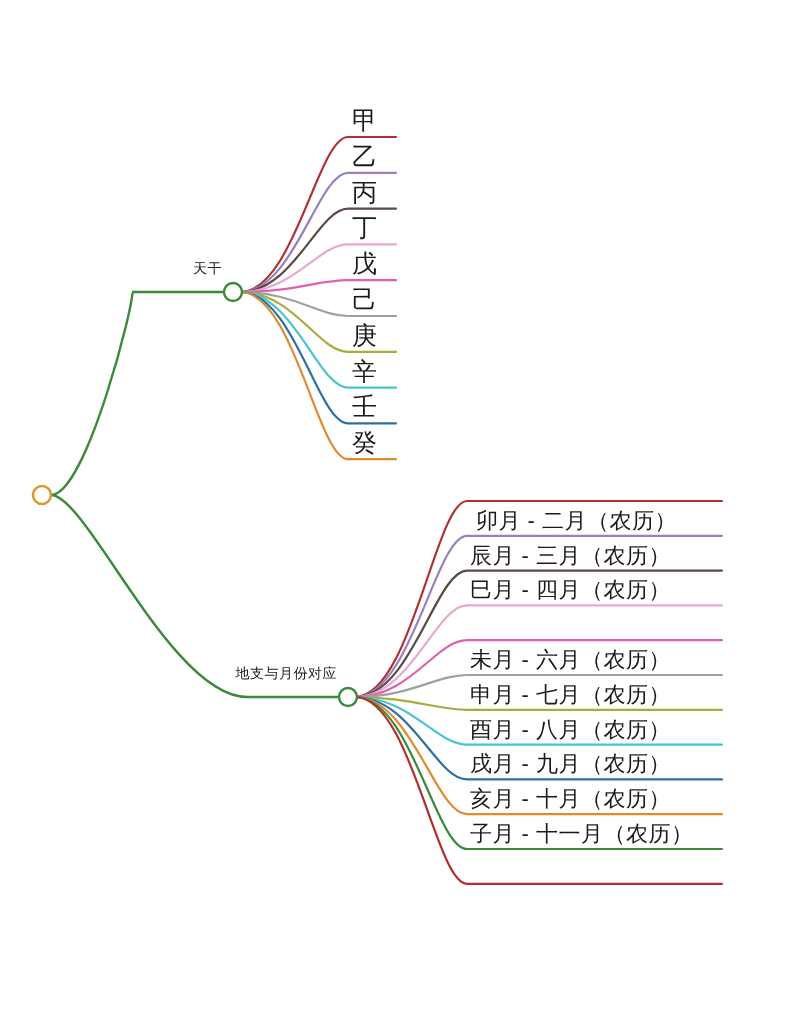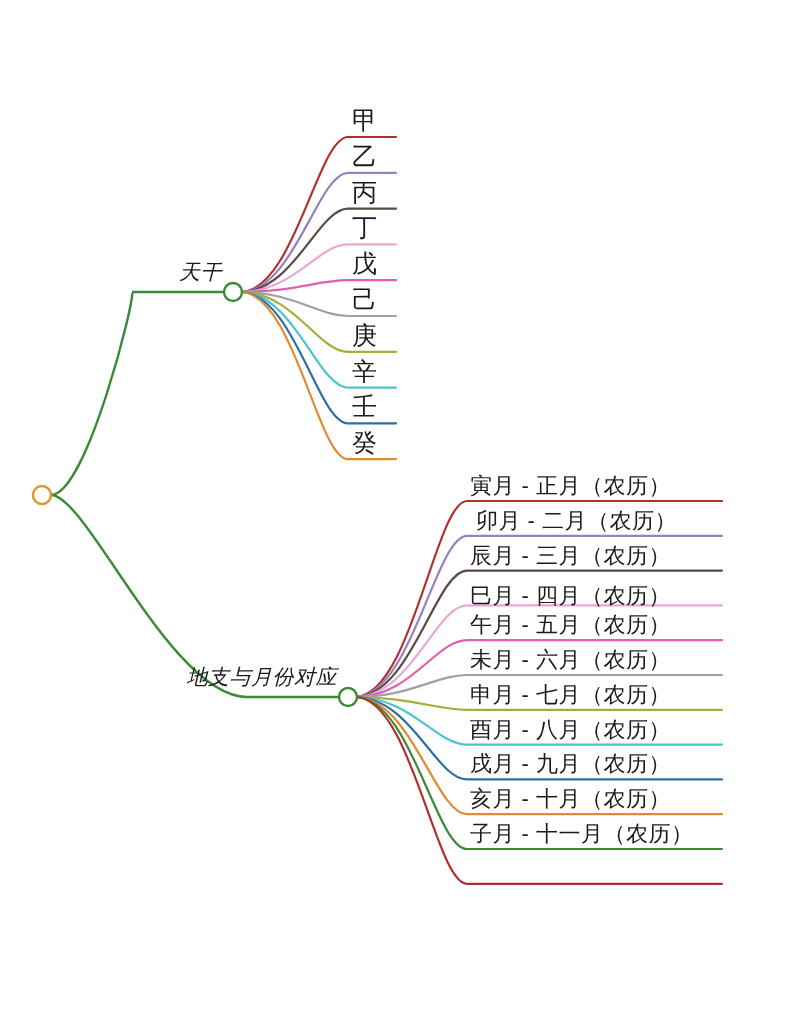--- a/index.html
+++ b/index.html
@@ -39,23 +39,22 @@
   }
   .node-label {
     position: absolute;
     white-space: nowrap;
     color: #1a1a1a;
     font-family: "Liberation Sans", "DejaVu Sans", sans-serif;
     letter-spacing: 0.5px;
     pointer-events: auto;
   }
   .branch-label {
-    font-size: 21px;
+    font-size: 14px;
     line-height: 1;
-    font-style: italic;
   }
   .leaf-label-stem {
     font-size: 25px;
     line-height: 1;
   }
   .leaf-label-month {
     font-size: 22px;
     line-height: 1;
   }
 </style>
@@ -96,25 +95,23 @@
       <div class="node-label leaf-label-stem" style="left: 352px; top: 108px;">甲</div>
       <div class="node-label leaf-label-stem" style="left: 352px; top: 143.8px;">乙</div>
       <div class="node-label leaf-label-stem" style="left: 352px; top: 179.6px;">丙</div>
       <div class="node-label leaf-label-stem" style="left: 352px; top: 215.4px;">丁</div>
       <div class="node-label leaf-label-stem" style="left: 352px; top: 251.2px;">戊</div>
       <div class="node-label leaf-label-stem" style="left: 352px; top: 287px;">己</div>
       <div class="node-label leaf-label-stem" style="left: 352px; top: 322.8px;">庚</div>
       <div class="node-label leaf-label-stem" style="left: 352px; top: 358.6px;">辛</div>
       <div class="node-label leaf-label-stem" style="left: 352px; top: 394.4px;">壬</div>
       <div class="node-label leaf-label-stem" style="left: 352px; top: 430.2px;">癸</div>
-      <div class="node-label leaf-label-month" style="left: 470px; top: 475px;">寅月 - 正月（农历）</div>
       <div class="node-label leaf-label-month" style="left: 470px; top: 509.8px; margin-left: 6px;">卯月 - 二月（农历）</div>
       <div class="node-label leaf-label-month" style="left: 470px; top: 544.6px;">辰月 - 三月（农历）</div>
-      <div class="node-label leaf-label-month" style="left: 470px; top: 579.4px; margin-top: 6px;">巳月 - 四月（农历）</div>
-      <div class="node-label leaf-label-month" style="left: 470px; top: 614.2px;">午月 - 五月（农历）</div>
+      <div class="node-label leaf-label-month" style="left: 470px; top: 579.4px;">巳月 - 四月（农历）</div>
       <div class="node-label leaf-label-month" style="left: 470px; top: 649px;">未月 - 六月（农历）</div>
       <div class="node-label leaf-label-month" style="left: 470px; top: 683.8px;">申月 - 七月（农历）</div>
       <div class="node-label leaf-label-month" style="left: 470px; top: 718.6px;">酉月 - 八月（农历）</div>
       <div class="node-label leaf-label-month" style="left: 470px; top: 788.2px;">亥月 - 十月（农历）</div>
       <div class="node-label leaf-label-month" style="left: 470px; top: 753.4px;">戌月 - 九月（农历）</div>
       <div class="node-label leaf-label-month" style="left: 470px; top: 823px;">子月 - 十一月（农历）</div>
       <div class="node-label branch-label" style="left: 222px; top: 261px; transform: translateX(-100%);">天干</div>
       <div class="node-label branch-label" style="left: 337px; top: 666px; transform: translateX(-100%);">地支与月份对应</div>
     </div>
 </div>

